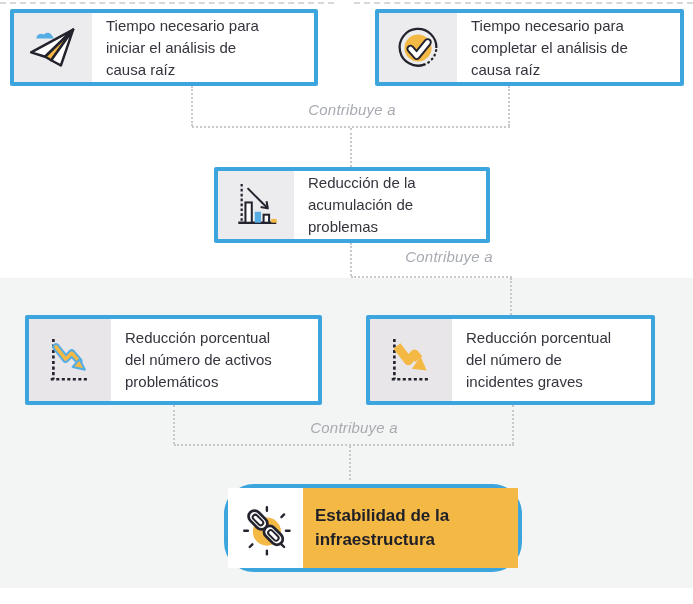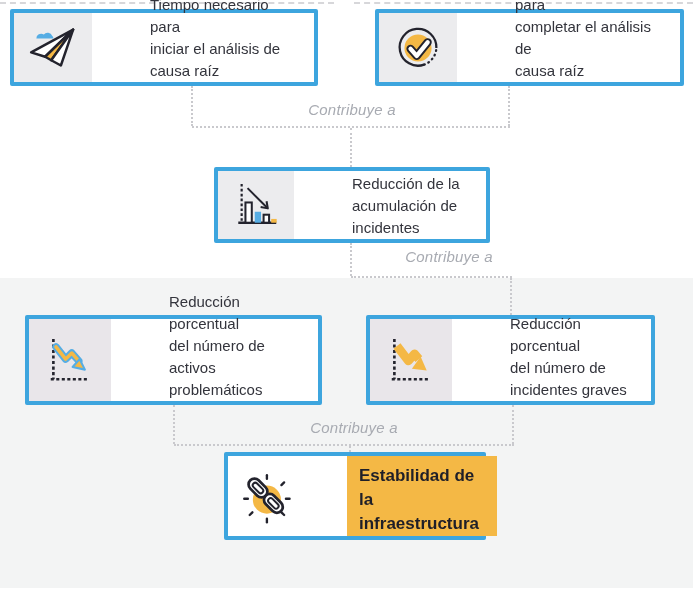--- a/index.html
+++ b/index.html
@@ -31,23 +31,22 @@
     position:absolute;box-sizing:border-box;display:flex;align-items:stretch;
     background:#fff;border:4px solid var(--accent-blue);border-radius:2px;
   }
   .icon-cell{
     flex:0 0 78px;display:flex;align-items:center;justify-content:center;
     background:var(--icon-cell-gray);
   }
   .node.gray .icon-cell{background:var(--icon-cell-lavender);}
   .node.highlight .icon-cell{background:#fff;flex:0 0 75px;}
   .label-cell{
-    flex:1;display:flex;align-items:flex-end;padding-left:14px;padding-right:18px;
+    flex:1;display:flex;align-items:center;padding-left:14px;padding-right:18px;
     background:#fff;
-    margin-left:44px;
   }
   .node.highlight .label-cell{background:var(--accent-yellow);padding-left:12px;}
   .node-label{
     white-space:pre-line;font-size:15px;line-height:22px;color:var(--text-dark);
   }
   .node.highlight .node-label{font-size:17px;line-height:24px;font-weight:bold;color:#1F1F28;}
 </style>
 </head>
 <body>
 
@@ -119,21 +118,21 @@
         <rect x="30.5" y="40" width="7.5" height="13" fill="var(--icon-blue,#56ADE4)"></rect>
         <rect x="41" y="43.5" width="6.5" height="9.5" fill="#fff" stroke="var(--icon-stroke-dark,#23232D)" stroke-width="2.4"></rect>
         <rect x="50" y="48.5" width="6.5" height="4.5" fill="var(--accent-yellow,#F4B845)"></rect>
         <line x1="22" y1="12" x2="45" y2="35" stroke="var(--icon-stroke-dark,#23232D)" stroke-width="2.4"></line>
         <path d="M37.5 34.5 L46 36 L44.5 27.5" fill="none" stroke="var(--icon-stroke-dark,#23232D)" stroke-width="2.4" stroke-linejoin="round"></path>
       </svg>
     </div>
     <div class="label-cell">
       <span class="node-label">Reducción de la
 acumulación de
-incidentes</span>
+problemas</span>
     </div>
   </div>
 
   <div class="node gray" style="left:25px;top:315px;width:297px;height:90px;">
     <div class="icon-cell" style="flex-basis:82px;">
       <svg width="56" height="56" viewBox="0 0 64 64">
         <line x1="13" y1="8" x2="13" y2="54" stroke="var(--icon-stroke-dark,#23232D)" stroke-width="3" stroke-dasharray="3.5 2.8"></line>
         <line x1="10" y1="54" x2="52" y2="54" stroke="var(--icon-stroke-dark,#23232D)" stroke-width="3" stroke-dasharray="3.5 2.8"></line>
         <path d="M16 17 L27 31 L34 24 L42 33" fill="none" stroke="var(--icon-blue,#56ADE4)" stroke-width="8.5" stroke-linejoin="round" stroke-linecap="round"></path>
         <path d="M16 17 L27 31 L34 24 L42 33" fill="none" stroke="var(--accent-yellow,#F4B845)" stroke-width="4" stroke-linejoin="round" stroke-linecap="round"></path>
@@ -156,21 +155,21 @@
         <polygon points="50,44 33,42 43,28" fill="var(--accent-yellow,#F4B845)"></polygon>
       </svg>
     </div>
     <div class="label-cell">
       <span class="node-label">Reducción porcentual
 del número de
 incidentes graves</span>
     </div>
   </div>
 
-  <div class="node highlight" style="left:224px;top:452px;width:262px;height:88px;">
+  <div class="node highlight" style="left:224px;top:484px;width:298px;height:88px;border-radius:30px;">
     <div class="icon-cell">
       <svg width="58" height="58" viewBox="0 0 64 64">
         <circle cx="33" cy="36" r="15.5" fill="var(--accent-yellow,#F4B845)"></circle>
         <g stroke="var(--icon-stroke-dark,#23232D)" stroke-width="2.6" stroke-linecap="round">
           <line x1="33" y1="9" x2="33" y2="13"></line>
           <line x1="52" y1="17" x2="49" y2="20"></line>
           <line x1="58" y1="35" x2="54" y2="35"></line>
           <line x1="52" y1="53" x2="49" y2="50"></line>
           <line x1="33" y1="61" x2="33" y2="57"></line>
           <line x1="14" y1="53" x2="17" y2="50"></line>

